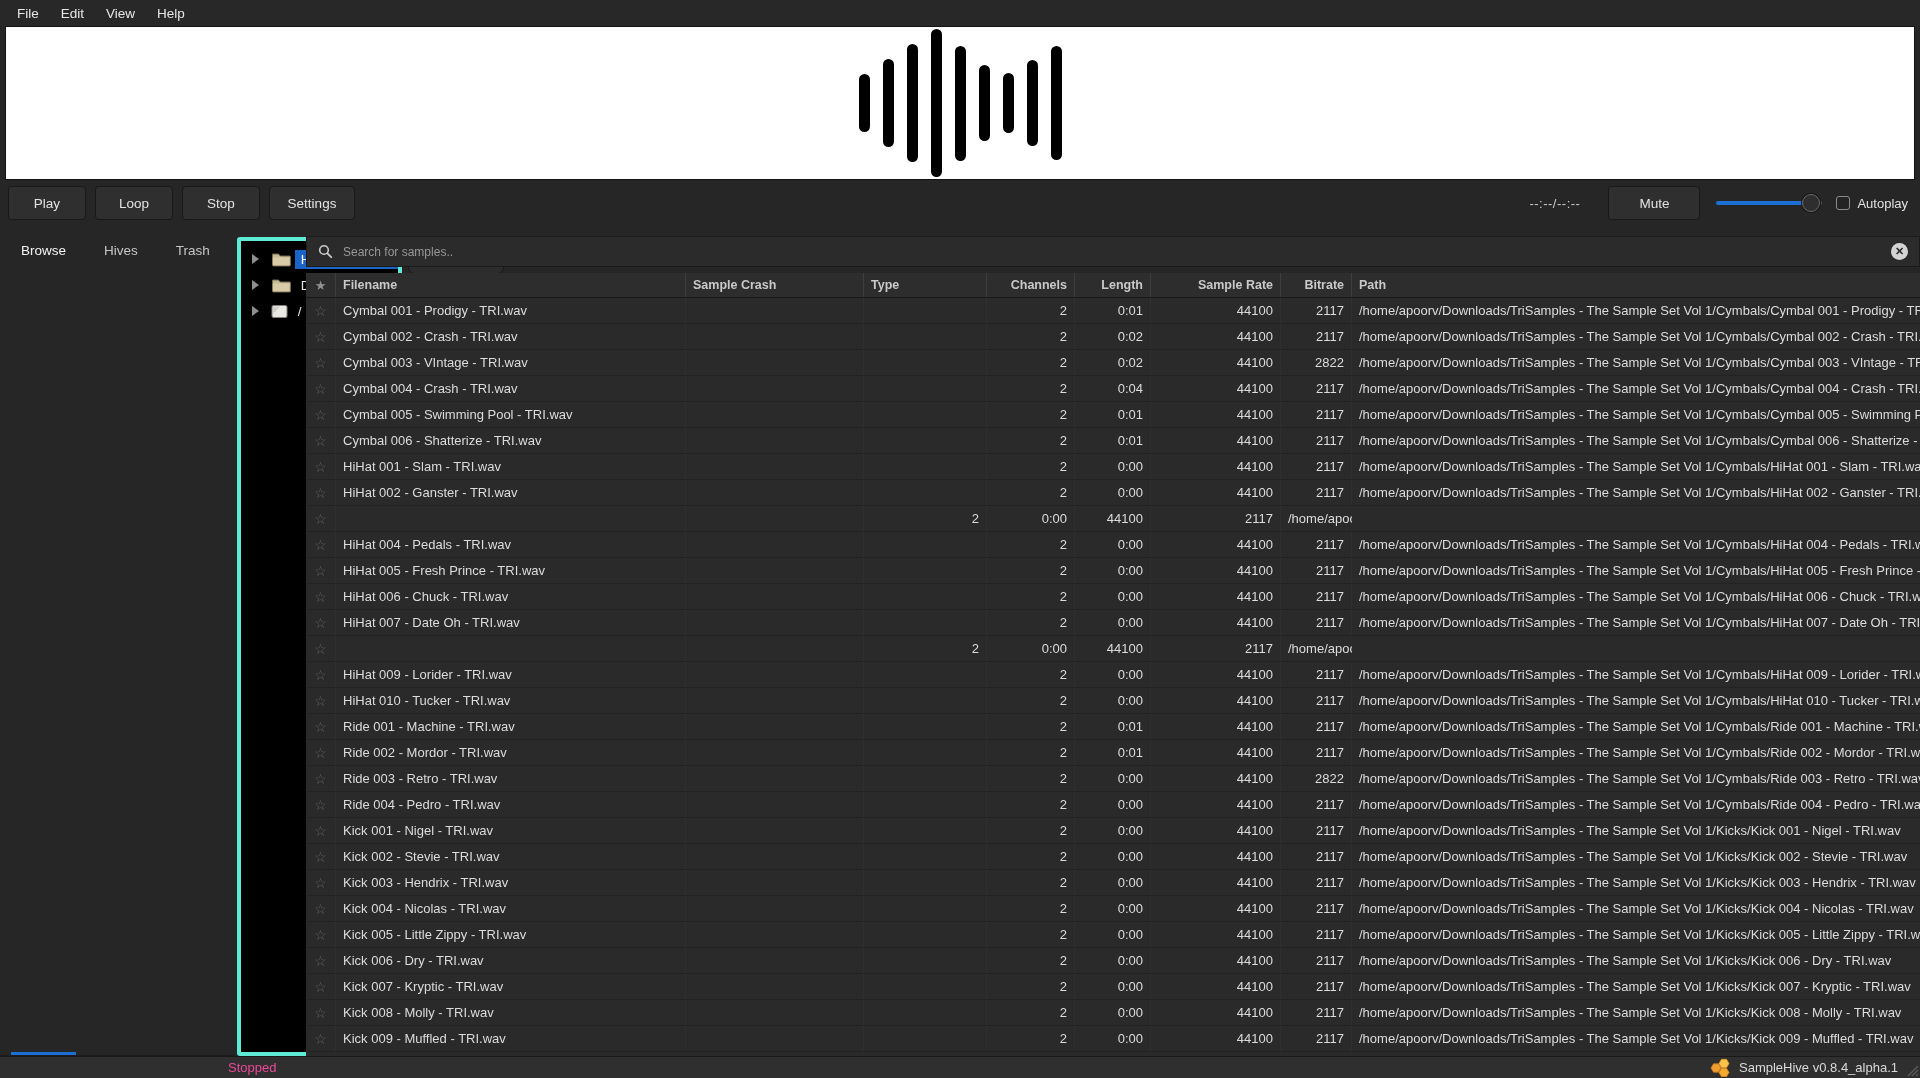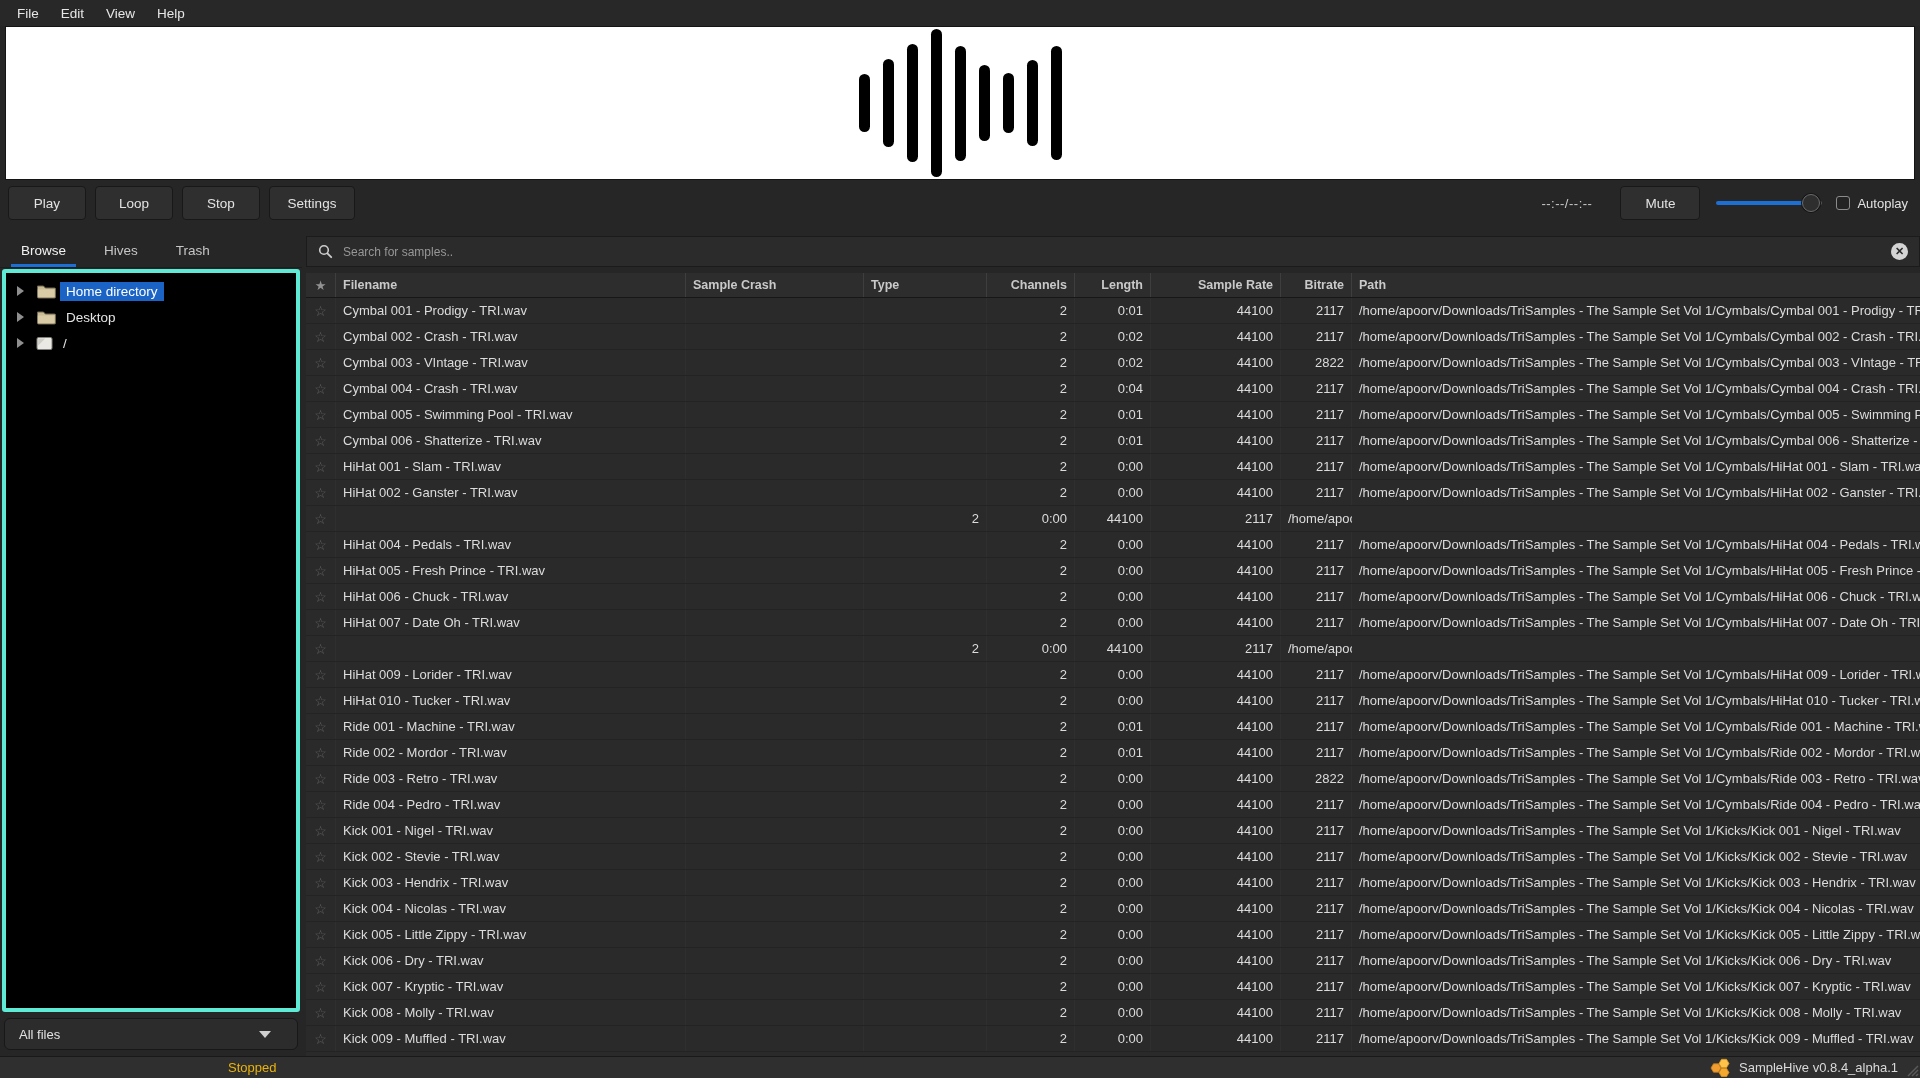--- a/index.html
+++ b/index.html
@@ -20,31 +20,31 @@
   .wave-bar { width:11px; background:#000; border-radius:6px; }
   
   .transport { height:46px; display:flex; align-items:center; padding:0 8px; flex:0 0 auto; }
   .btn { height:34px; background:#2f2f2f; border:1px solid #181818; border-radius:4px;
     color:#e3e3e3; font-family:inherit; font-size:13.5px;
     display:flex; align-items:center; justify-content:center; cursor:default; }
   .t-btn { width:78px; margin-right:9px; }
   .t-btn.wide { width:86px; }
   .spacer { flex:1; }
   .time-display { color:#c9c9c9; letter-spacing:.5px; margin-right:28px; }
-  .mute-btn { width:80px; margin-right:16px; }
+  .mute-btn { width:92px; margin-right:16px; }
   .slider { width:106px; height:18px; position:relative; margin-right:14px; }
   .slider-track { position:absolute; left:0; right:0; top:7px; height:4px; border-radius:2px;
     background:linear-gradient(to right,#1c6fd4 0 91%,#555 91%); }
   .slider-thumb { position:absolute; left:86px; top:0; width:18px; height:18px; border-radius:50%;
     background:#2e2e2e; border:1px solid #6b6b6b; box-shadow:0 0 0 1px #141414; }
   .checkbox { width:14px; height:14px; background:#232323; border:1px solid #8b8b8b; border-radius:3px; margin-right:7px; }
   .autoplay-label { color:#e2e2e2; margin-right:4px; }
   
   .content { flex:1; display:flex; min-height:0; }
-  .sidebar { width:302px; flex:0 0 auto; display:flex; flex-direction:column; padding-top:10px; }
+  .sidebar { width:302px; flex:0 0 auto; display:flex; flex-direction:row; padding-top:10px; }
   .tabs { display:flex; padding-left:8px; border-bottom:1px solid #1d1d1d; }
   .tab { padding:7px 13px 9px; margin-right:12px; color:#c6c6c6; font-size:13.5px; position:relative; cursor:default; }
   .tab.active { color:#f2f2f2; }
   .tab.active::after { content:""; position:absolute; left:3px; right:3px; bottom:0; height:3px; background:#1c6fd4; }
   .tree-panel { flex:1; margin:1px 2px 0; background:#000000; border:4px solid #5eead4; border-radius:3px; padding-top:5px; min-height:0; }
   .tree-item { display:flex; align-items:center; height:26px; padding-left:11px; }
   .expander { width:0; height:0; border-left:7px solid #8f8f8f; border-top:5px solid transparent; border-bottom:5px solid transparent; margin-right:12px; }
   .tree-icon { display:flex; align-items:center; margin-right:4px; }
   .tree-label { color:#e4e4e4; font-size:13.5px; padding:2px 6px; white-space:nowrap; }
   .tree-item.selected .tree-label { background:#1b63c4; color:#fff; }
@@ -72,21 +72,21 @@
   .trow { height:26px; border-bottom:1px solid #232323; }
   .cell { display:flex; align-items:center; padding:0 7px; color:#dcdcdc; font-size:13px;
     border-right:1px solid #2f2f2f; white-space:nowrap; overflow:hidden; height:100%; }
   .cell.num { justify-content:flex-end; }
   .cell.center { justify-content:center; }
   .cell:last-child { border-right:none; }
   .row-star { color:#626262; font-family:"DejaVu Sans","Liberation Sans",sans-serif; font-size:14px; }
   
   .statusbar { height:22px; background:#2f2f2f; border-top:1px solid #191919;
     display:flex; align-items:center; flex:0 0 auto; font-size:13px; }
-  .status-text { margin-left:228px; color:#eab308; }
+  .status-text { margin-left:228px; color:#ec4899; }
   .status-right { margin-left:auto; display:flex; align-items:center; gap:8px; margin-right:22px; }
   .version-text { color:#dadada; }
   .grip { position:absolute; right:1px; bottom:1px; }
 </style>
 </head>
 <body>
 
 <div class="menubar">
     <div class="menu-item">File</div>
     <div class="menu-item">Edit</div>

